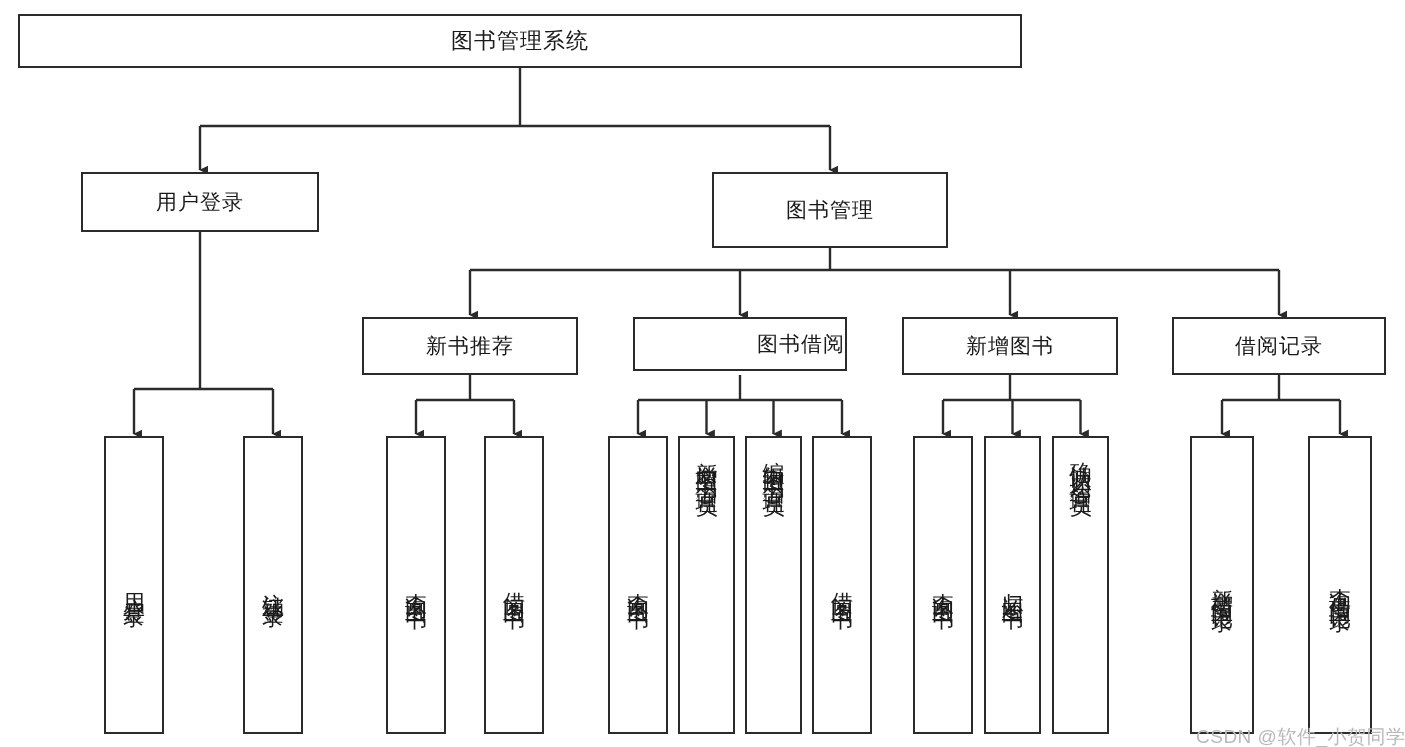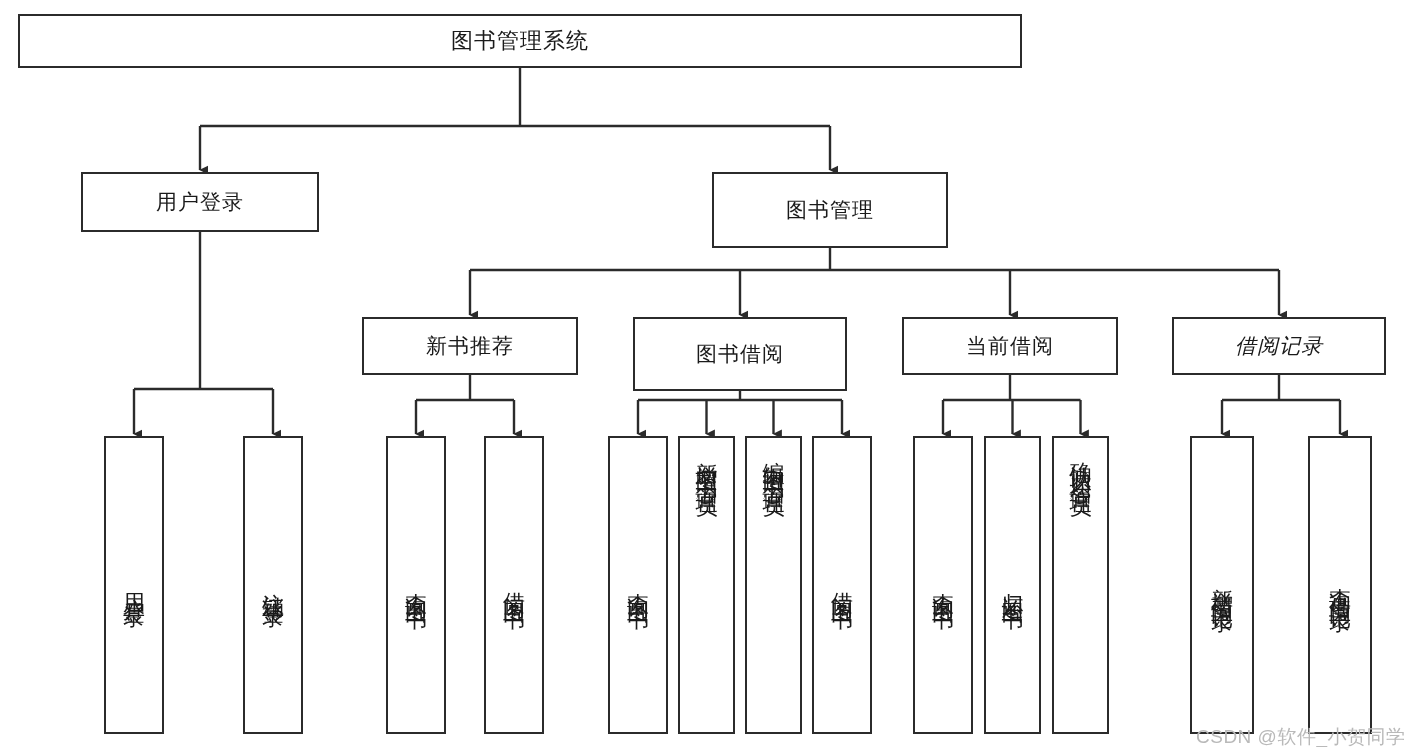--- a/index.html
+++ b/index.html
@@ -121,27 +121,27 @@
       </div>
       <div class="node horiz " style="left: 81px; top: 172px; width: 238px; height: 60px;">
         <span class="node-label">用户登录</span>
       </div>
       <div class="node horiz " style="left: 712px; top: 172px; width: 236px; height: 76px;">
         <span class="node-label">图书管理</span>
       </div>
       <div class="node horiz " style="left: 362px; top: 317px; width: 216px; height: 58px; justify-content: center;">
         <span class="node-label">新书推荐</span>
       </div>
-      <div class="node horiz " style="left: 633px; top: 317px; width: 214px; height: 74px;">
+      <div class="node horiz " style="left: 633px; top: 317px; width: 214px; height: 54px; justify-content: flex-end;">
         <span class="node-label">图书借阅</span>
       </div>
       <div class="node horiz " style="left: 902px; top: 317px; width: 216px; height: 58px;">
-        <span class="node-label">当前借阅</span>
+        <span class="node-label">新增图书</span>
       </div>
-      <div class="node horiz " style="left: 1172px; top: 317px; width: 214px; height: 58px; font-style: italic;">
+      <div class="node horiz " style="left: 1172px; top: 317px; width: 214px; height: 58px;">
         <span class="node-label">借阅记录</span>
       </div>
       <div class="node leaf vert centered" style="left: 104px; top: 436px; width: 60px; height: 298px;">
         <span class="node-label">用户登录</span>
       </div>
       <div class="node leaf vert centered" style="left: 243px; top: 436px; width: 60px; height: 298px;">
         <span class="node-label">注销登录</span>
       </div>
       <div class="node leaf vert centered" style="left: 386px; top: 436px; width: 60px; height: 298px;">
         <span class="node-label">查询图书</span>

